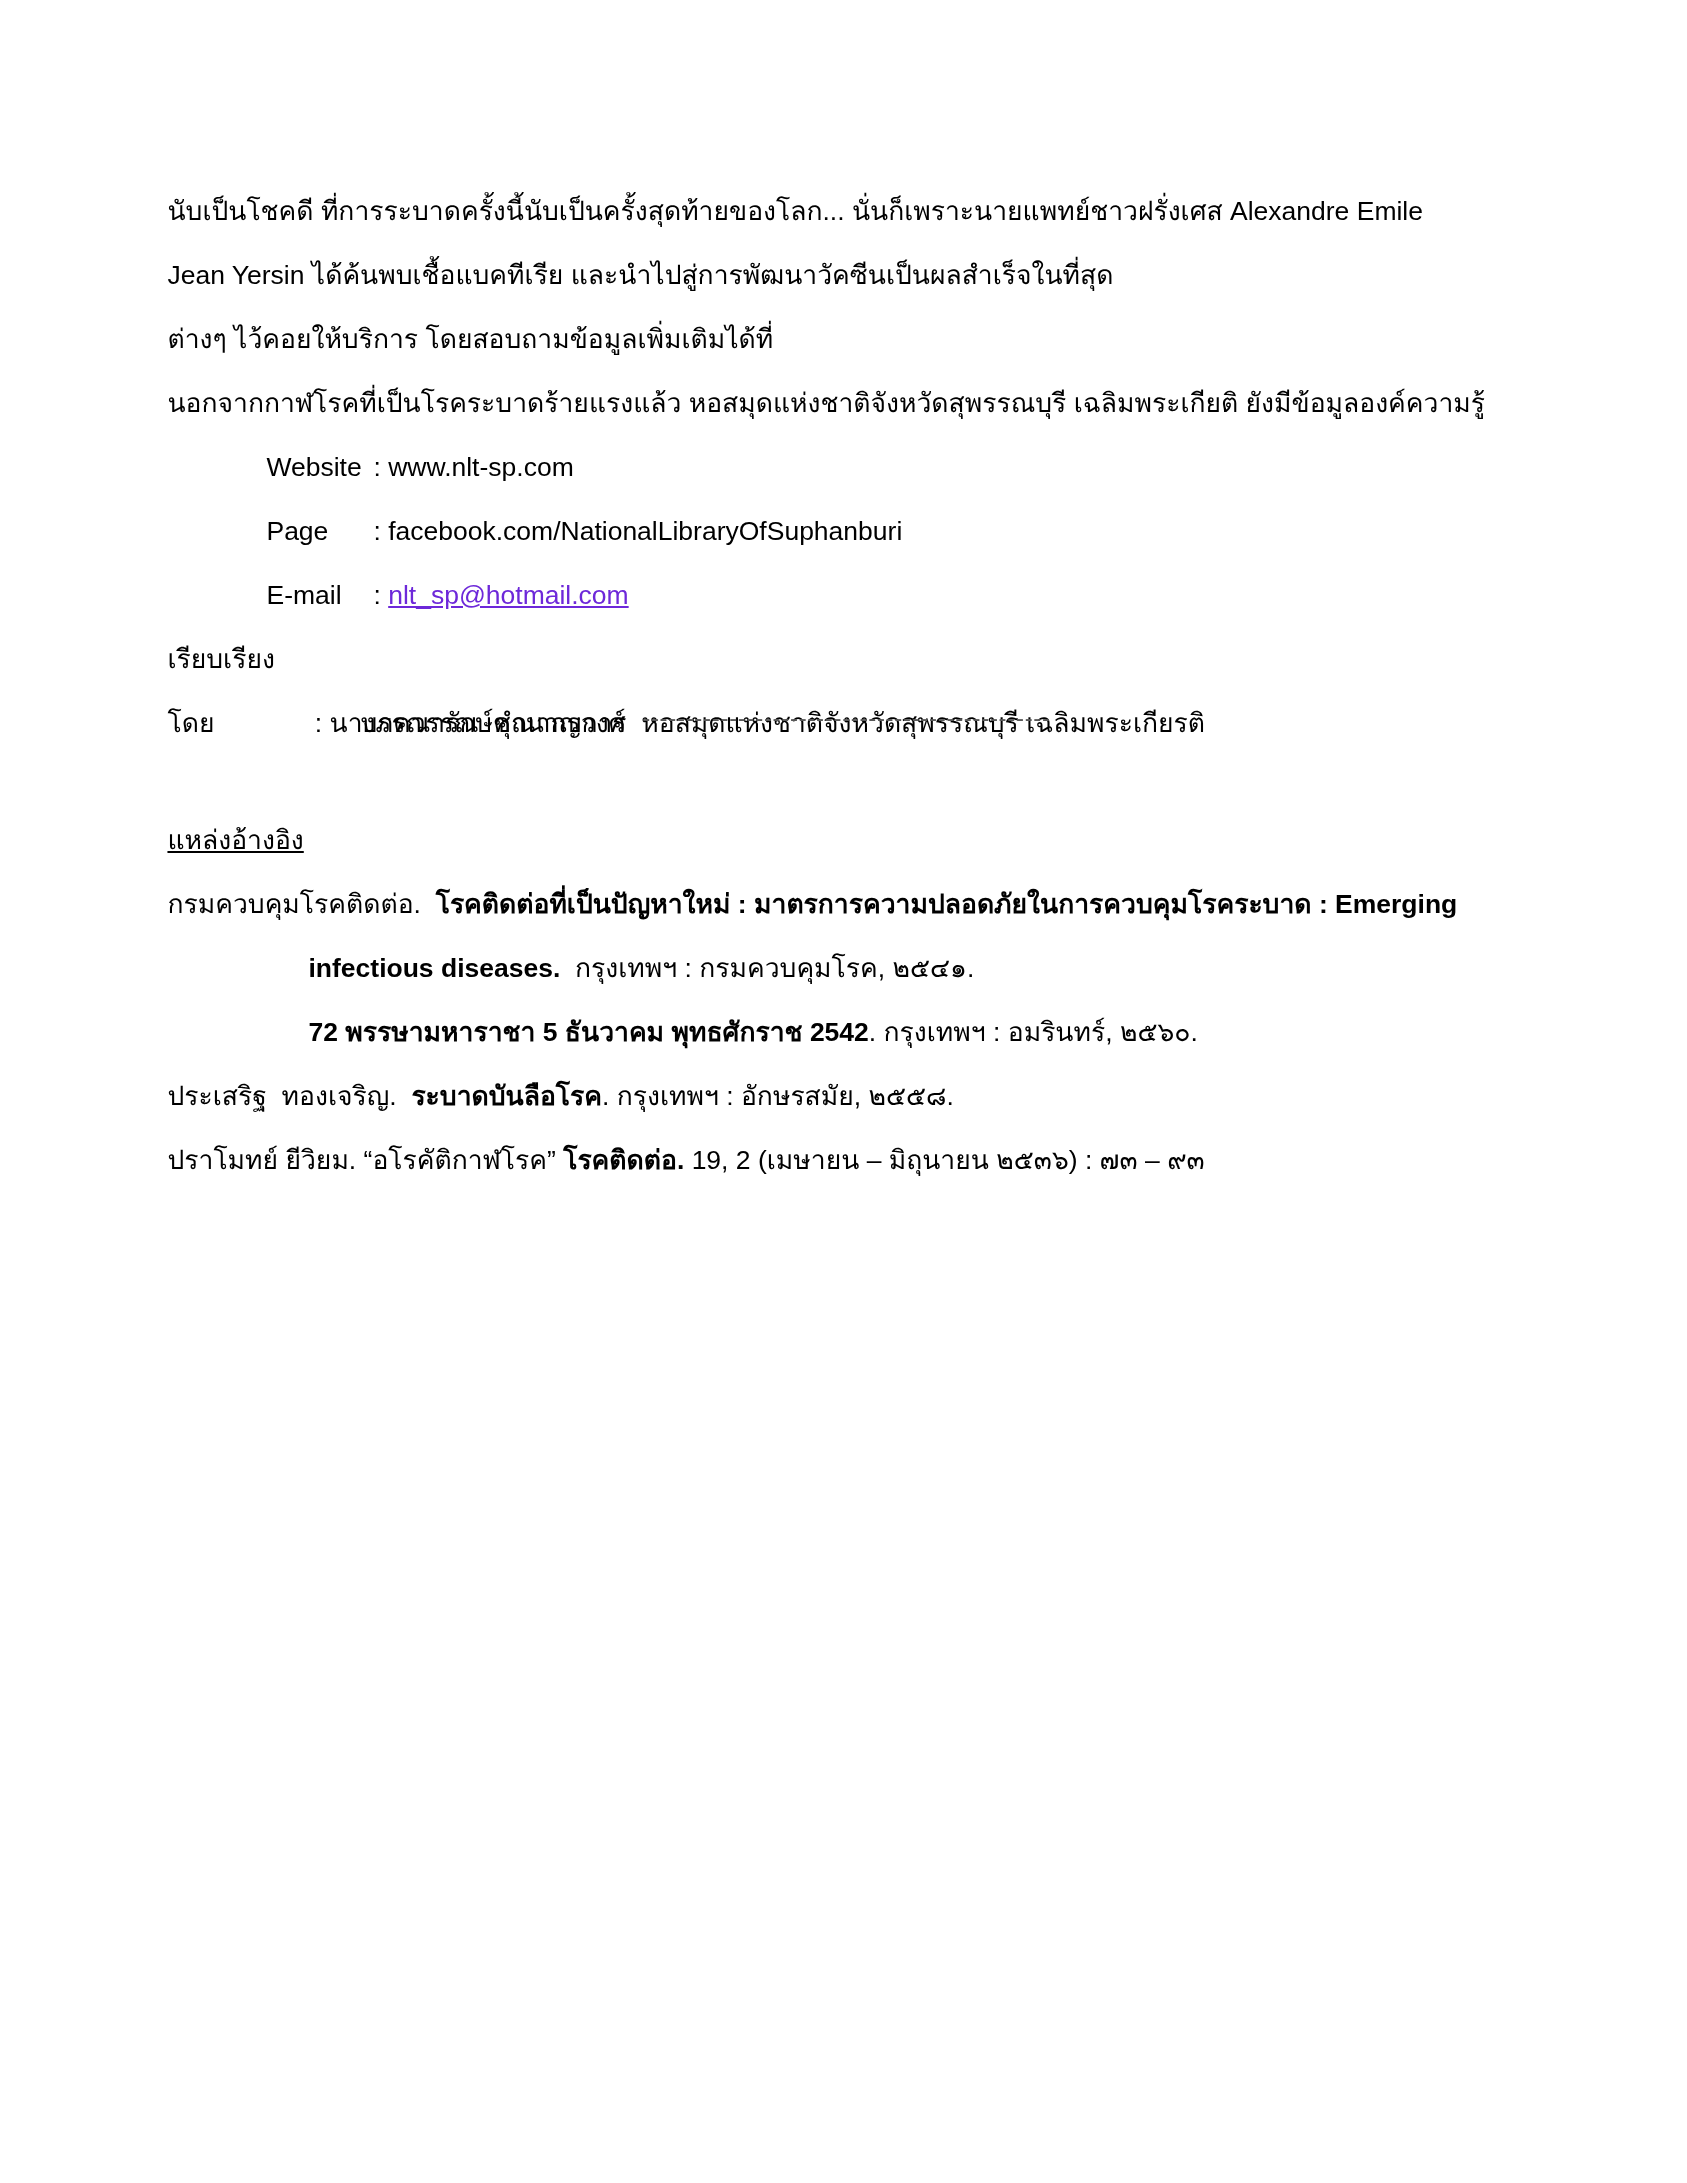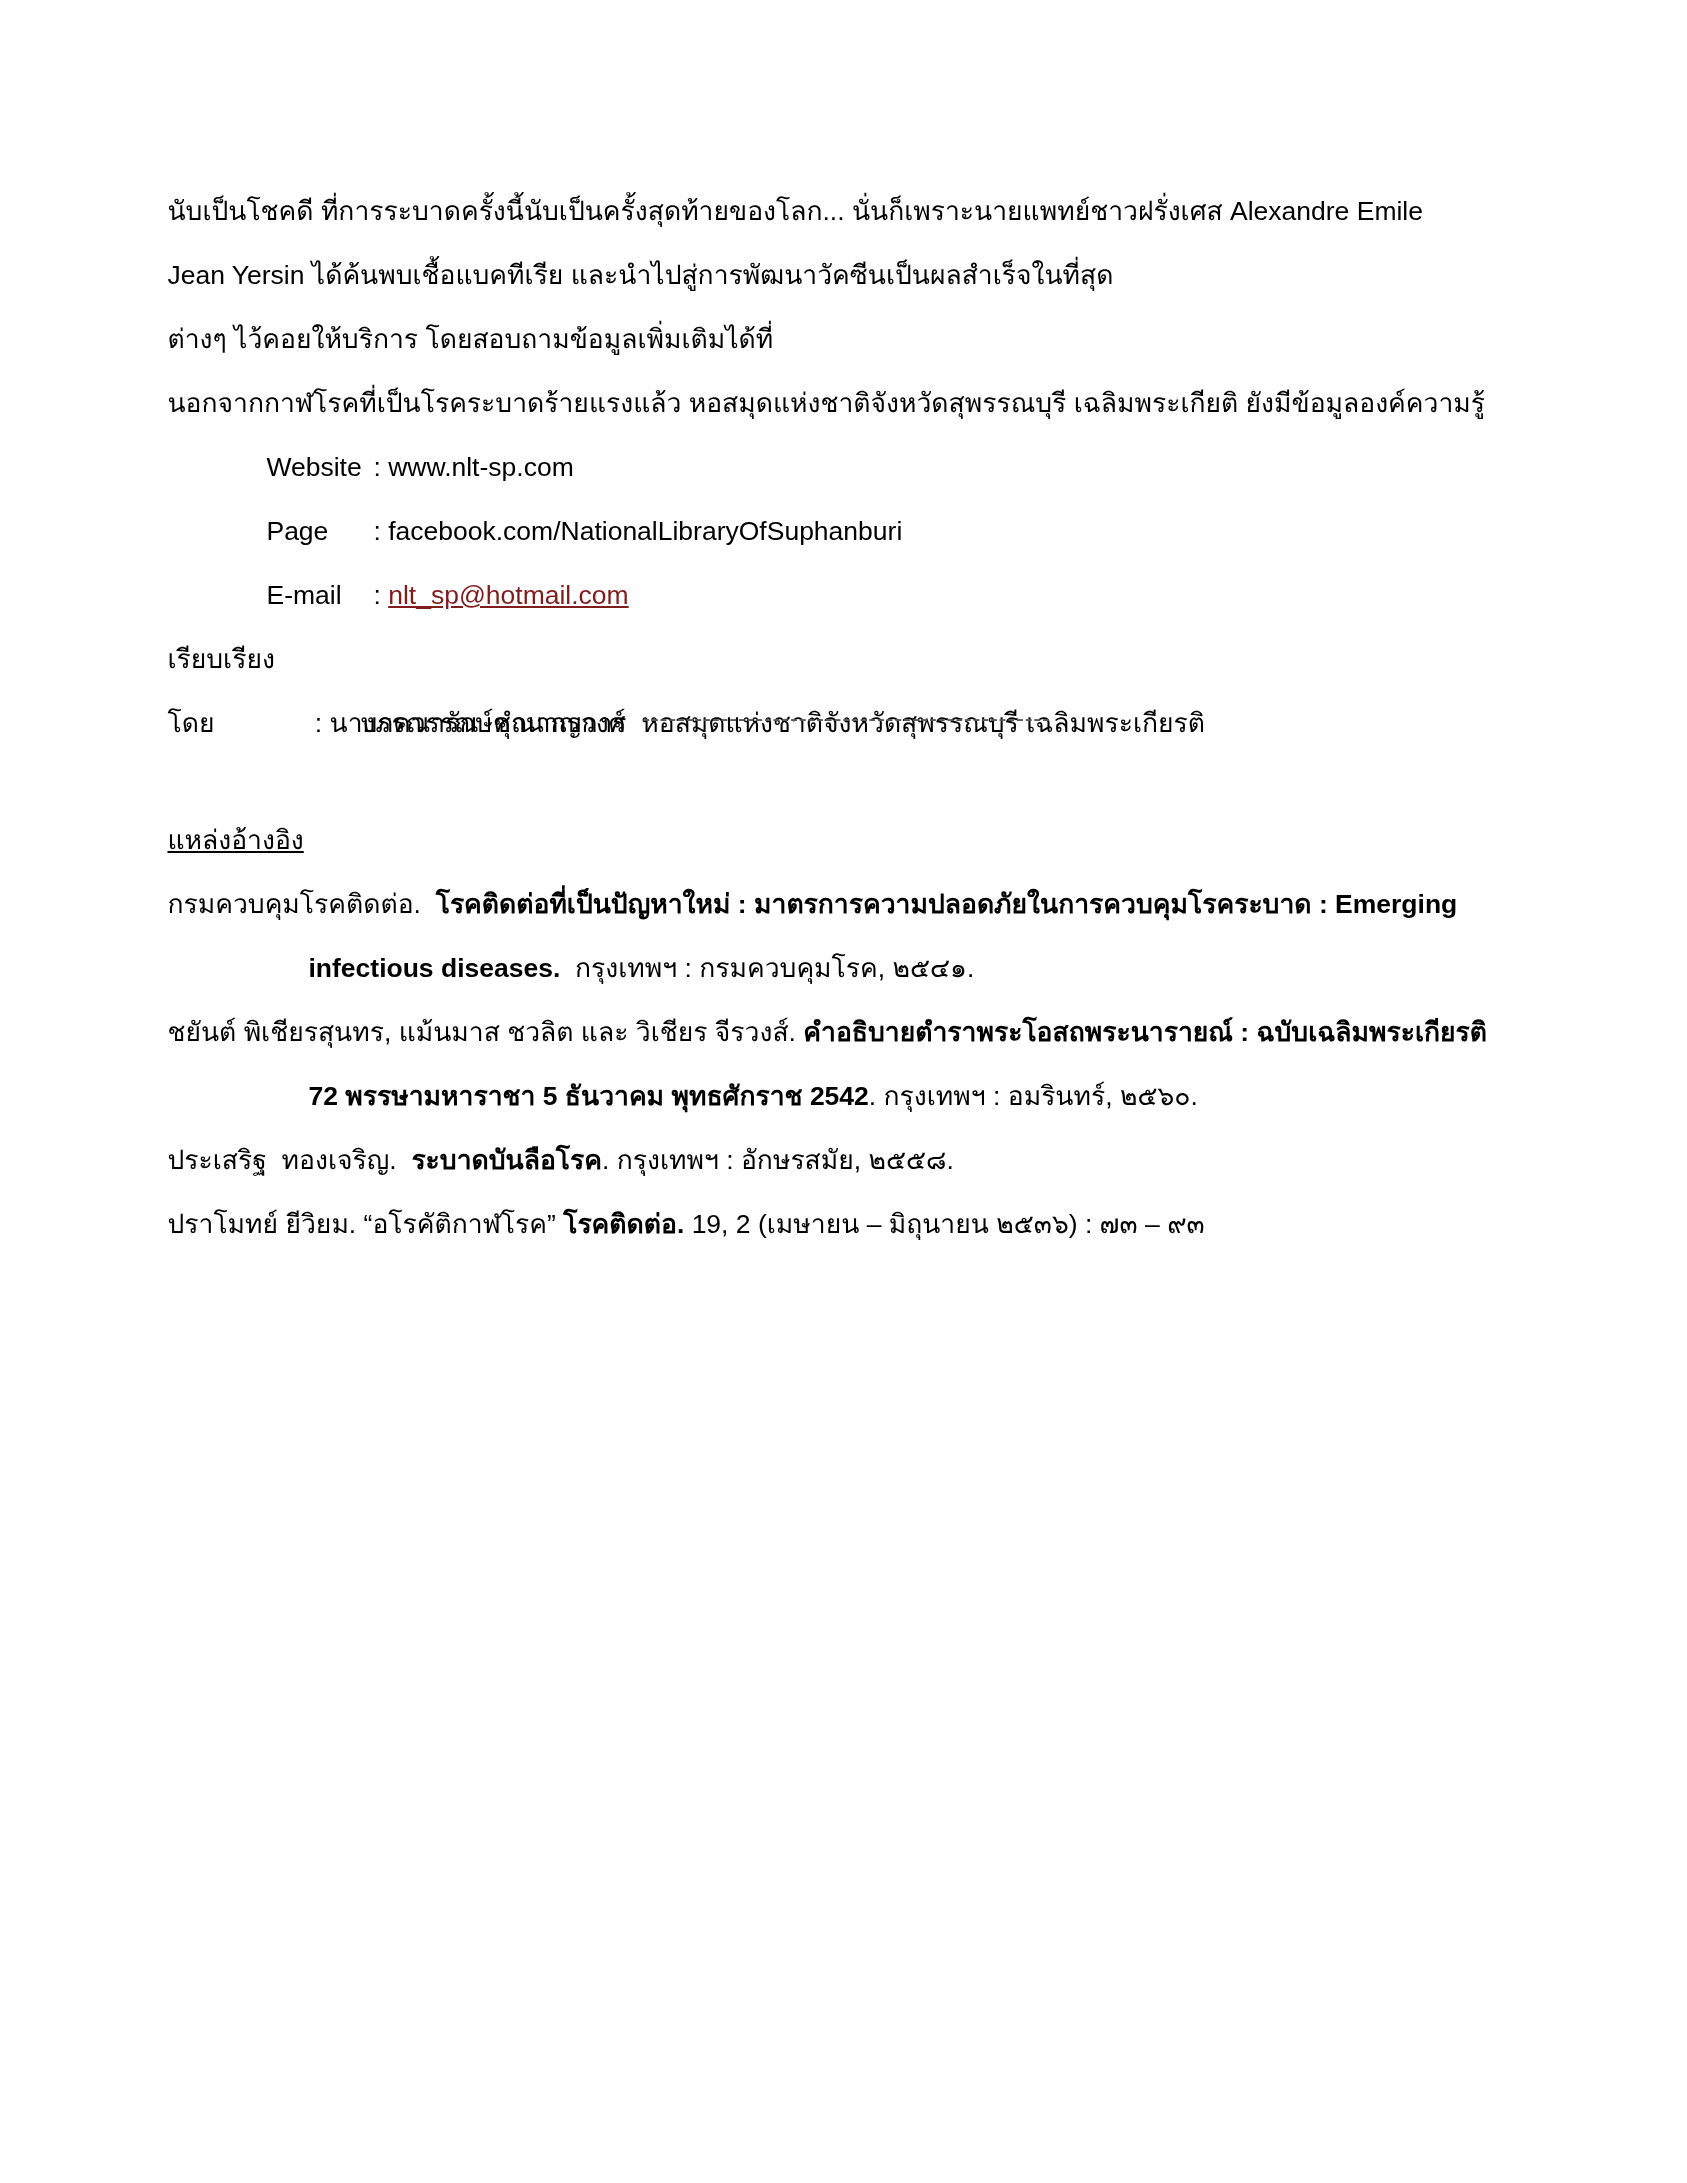--- a/index.html
+++ b/index.html
@@ -25,21 +25,21 @@
     white-space: pre-wrap;
   }
   .indent { text-indent: 99px; }
   .contact { margin-left: 99px; }
   .contact-label { display: inline-block; width: 107px; }
   .compiled-label { display: inline-block; width: 140px; }
   .librarian-line { margin-left: 193px; }
   .hang { margin-left: 141px; }
   .bold { font-weight: 700; }
   .link {
-    color: #7f1d1d;
+    color: #6d28d9;
     text-decoration: underline;
     cursor: pointer;
   }
   .sep-line {
     height: 53px;
     line-height: 53px;
     text-align: center;
     color: #595959;
     letter-spacing: 0.7px;
     font-size: 24px;
@@ -92,23 +92,20 @@
 
   <div class="line">
     <span>กรมควบคุมโรคติดต่อ.  </span><span class="bold">โรคติดต่อที่เป็นปัญหาใหม่ : มาตรการความปลอดภัยในการควบคุมโรคระบาด : Emerging</span>
   </div>
   <div class="line hang">
     <span class="bold">infectious diseases.</span><span>  กรุงเทพฯ : กรมควบคุมโรค, ๒๕๔๑.</span>
   </div>
 
 
 
-  <div class="line">
-    <span>ชยันต์ พิเชียรสุนทร, แม้นมาส ชวลิต และ วิเชียร จีรวงส์. </span><span class="bold">คำอธิบายตำราพระโอสถพระนารายณ์ : ฉบับเฉลิมพระเกียรติ</span>
-  </div>
   <div class="line hang">
     <span class="bold">72 พรรษามหาราชา 5 ธันวาคม พุทธศักราช 2542</span><span>. กรุงเทพฯ : อมรินทร์, ๒๕๖๐.</span>
   </div>
 
   <div class="line">
     <span>ประเสริฐ  ทองเจริญ.  </span><span class="bold">ระบาดบันลือโรค</span><span>. กรุงเทพฯ : อักษรสมัย, ๒๕๕๘.</span>
   </div>
 
   <div class="line">
     <span>ปราโมทย์ ยีวิยม. “อโรคัติกาฬโรค” </span><span class="bold">โรคติดต่อ.</span><span> 19, 2 (เมษายน – มิถุนายน ๒๕๓๖) : ๗๓ – ๙๓</span>

